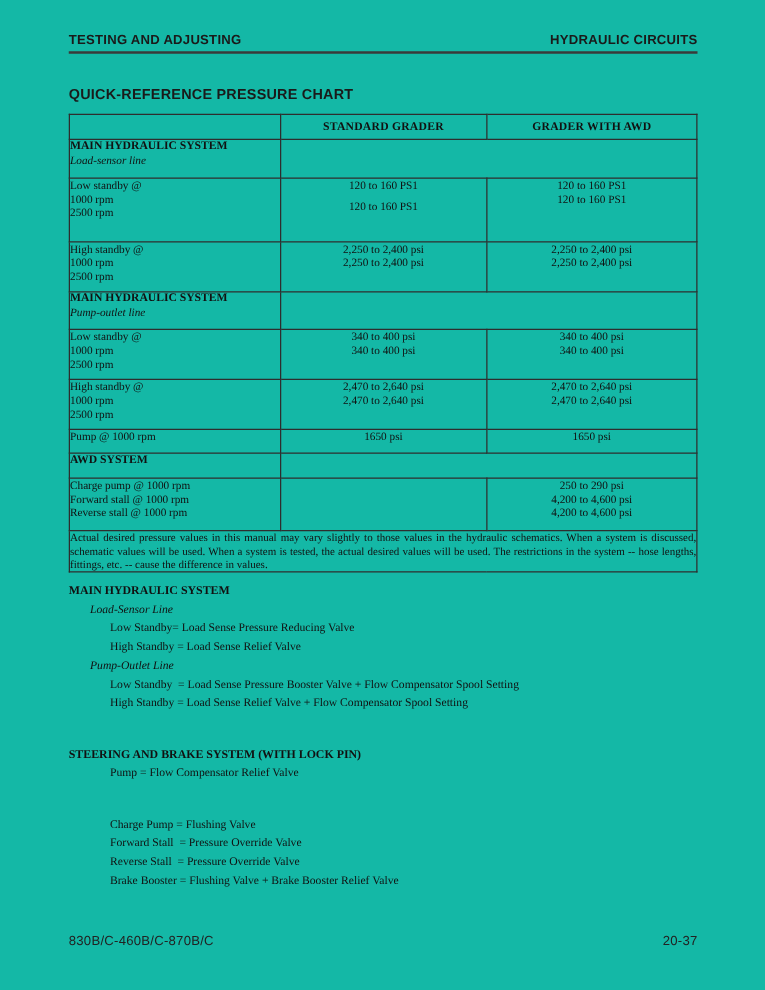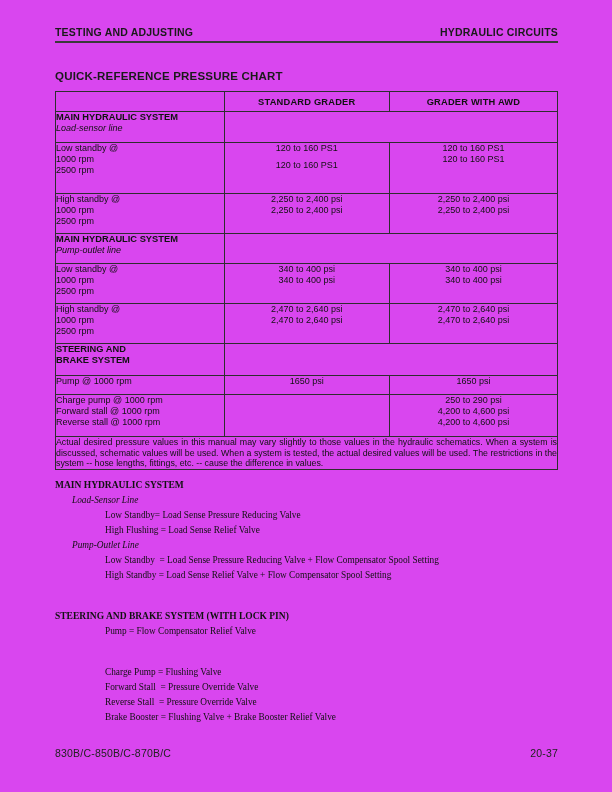--- a/index.html
+++ b/index.html
@@ -1,19 +1,19 @@
 <!DOCTYPE html>
 <html><head>
 <meta charset="utf-8">
 <style>
   html,body{margin:0;padding:0;background:#fff;}
   .page{
     position:relative;
     width:612px;height:792px;
-    background:#d946ef;
+    background:#14b8a6;
     color:#111;
     overflow:hidden;
   }
   .content{position:absolute;left:55px;top:0;width:503px;}
 
   
   .page-header{
     display:flex;justify-content:space-between;align-items:flex-end;
     padding-top:26px;padding-bottom:3px;
     border-bottom:2px solid #3a3a3a;
@@ -25,21 +25,21 @@
   .doc-title{
     margin-top:27px;
     font-family:"Liberation Sans",sans-serif;
     font-weight:bold;font-size:11.5px;letter-spacing:.2px;color:#1a1a1a;
   }
 
   
   table.pressure{
     margin-top:9px;width:100%;
     border-collapse:collapse;
-    font-family:Liberation Sans, sans-serif;
+    font-family:Liberation Serif, serif;
     font-size:9px;color:#111;
     table-layout:fixed;
   }
   table.pressure th,table.pressure td{
     border:1px solid #2e2e2e;padding:0;vertical-align:top;
   }
   table.pressure th{
     font-weight:bold;font-size:9.3px;text-align:center;vertical-align:middle;
     letter-spacing:.2px;
   }
@@ -68,21 +68,21 @@
   .footnote-cell{
     padding:3px 6px 4px 6px;
     font-size:8.8px;line-height:10.6px;text-align:justify;margin-top:29px;
   }
 
   
   .legend{margin-top:8px;font-family:"Liberation Serif",serif;font-size:9.3px;color:#111;}
   .legend-section{margin-bottom:13px;}
   .legend-heading{font-weight:bold;font-size:9.5px;line-height:15px;}
   .legend-sub{font-style:italic;margin-left:17px;line-height:15px;}
-  .legend-line{margin-left:50px;line-height:15px;white-space:pre;}
+  .legend-line{margin-left:33px;line-height:15px;white-space:pre;}
   .legend-line.shallow{}
   .legend-spacer{height:13px;}
 
   
   .page-footer{
     position:absolute;left:55px;top:747px;width:503px;
     display:flex;justify-content:space-between;
     font-family:"Liberation Sans",sans-serif;
     font-size:10.5px;color:#222;letter-spacing:.2px;
   }
@@ -186,40 +186,39 @@
         <td class="val val-offset">
           <div>2,470 to 2,640 psi</div>
           <div>2,470 to 2,640 psi</div>
         </td>
         <td class="val val-offset">
           <div>2,470 to 2,640 psi</div>
           <div>2,470 to 2,640 psi</div>
         </td>
       </tr>
 
-      <tr class="r-steer">
-        <td class="label-cell">
-          <div class="sec-title">STEERING AND</div>
-          <div class="sec-title">BRAKE SYSTEM</div>
-        </td>
-        <td colspan="2"></td>
-      </tr>
 
       <tr class="r-pump">
         <td class="label-cell">
           <div>Pump @ 1000 rpm</div>
         </td>
         <td class="val val-mid">
           <div>1650 psi</div>
         </td>
         <td class="val val-mid">
           <div>1650 psi</div>
         </td>
       </tr>
 
+      <tr class="r-awdsec">
+        <td class="label-cell">
+          <div class="sec-title">AWD SYSTEM</div>
+        </td>
+        <td colspan="2"></td>
+      </tr>
 
       <tr class="r-charge">
         <td class="label-cell">
           <div>Charge pump @ 1000 rpm</div>
           <div>Forward stall @ 1000 rpm</div>
           <div>Reverse stall @ 1000 rpm</div>
         </td>
         <td class="val"></td>
         <td class="val val-all">
           <div>250 to 290 psi</div>
@@ -233,23 +232,23 @@
       </tr>
     </tbody>
       </table>
 
     <div class="legend">
 
       <div class="legend-section">
         <div class="legend-heading">MAIN HYDRAULIC SYSTEM</div>
         <div class="legend-sub">Load-Sensor Line</div>
         <div class="legend-line">Low Standby= Load Sense Pressure Reducing Valve</div>
-        <div class="legend-line">High Flushing = Load Sense Relief Valve</div>
+        <div class="legend-line">High Standby = Load Sense Relief Valve</div>
         <div class="legend-sub">Pump-Outlet Line</div>
-        <div class="legend-line">Low Standby  = Load Sense Pressure Reducing Valve + Flow Compensator Spool Setting</div>
+        <div class="legend-line">Low Standby  = Load Sense Pressure Booster Valve + Flow Compensator Spool Setting</div>
         <div class="legend-line">High Standby = Load Sense Relief Valve + Flow Compensator Spool Setting</div>
       </div>
 
       <div class="legend-spacer"></div>
 
       <div class="legend-section">
         <div class="legend-heading">STEERING AND BRAKE SYSTEM (WITH LOCK PIN)</div>
         <div class="legend-line shallow">Pump = Flow Compensator Relief Valve</div>
       </div>
 
@@ -259,16 +258,16 @@
         <div class="legend-line shallow">Charge Pump = Flushing Valve</div>
         <div class="legend-line shallow">Forward Stall  = Pressure Override Valve</div>
         <div class="legend-line shallow">Reverse Stall  = Pressure Override Valve</div>
         <div class="legend-line shallow">Brake Booster = Flushing Valve + Brake Booster Relief Valve</div>
       </div>
 
     </div>
   </div>
 
   <div class="page-footer">
-    <span>830B/C-850B/C-870B/C</span>
+    <span>830B/C-460B/C-870B/C</span>
     <span>20-37</span>
   </div>
 </div>
 
 </body></html>

